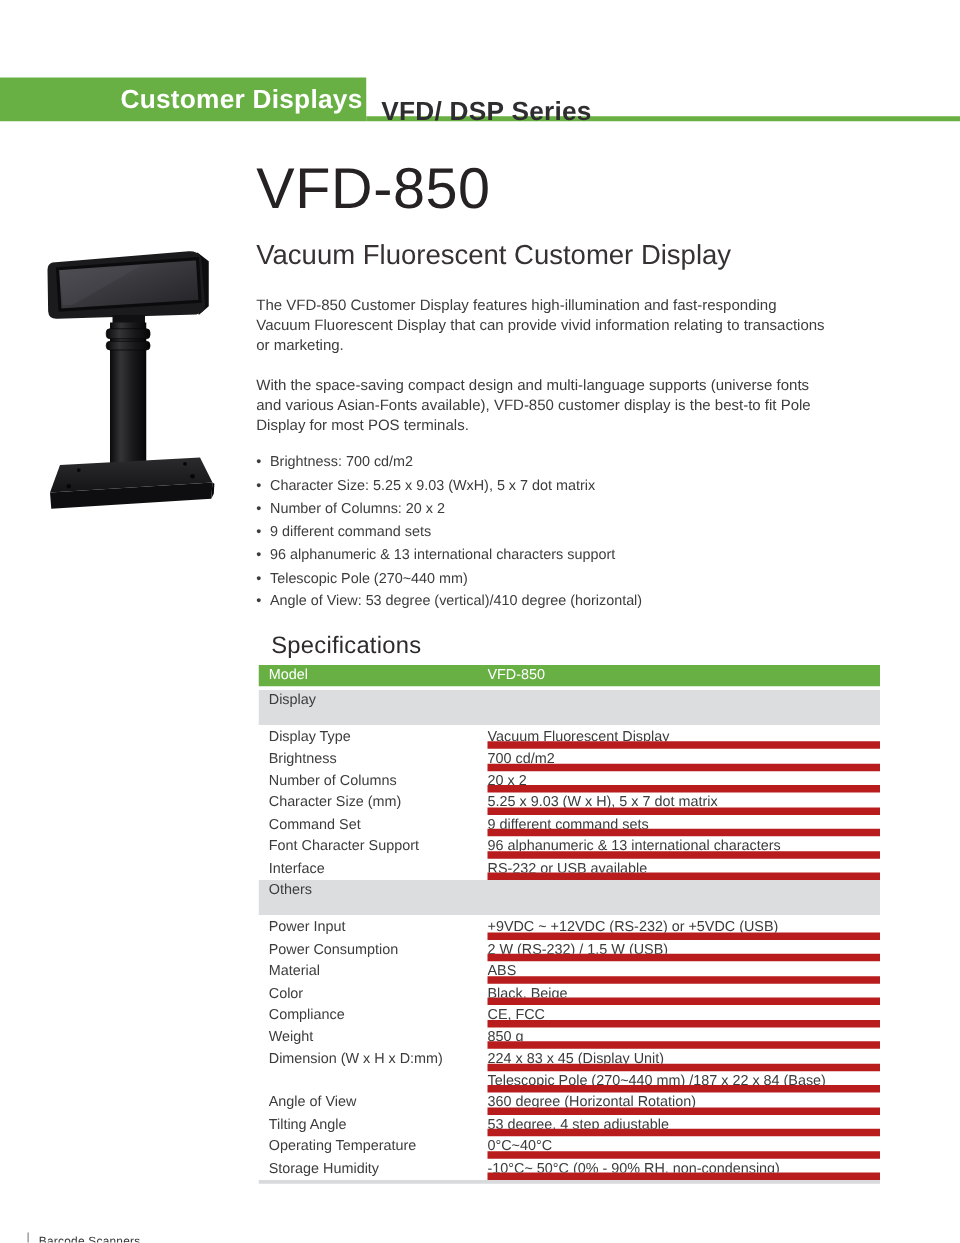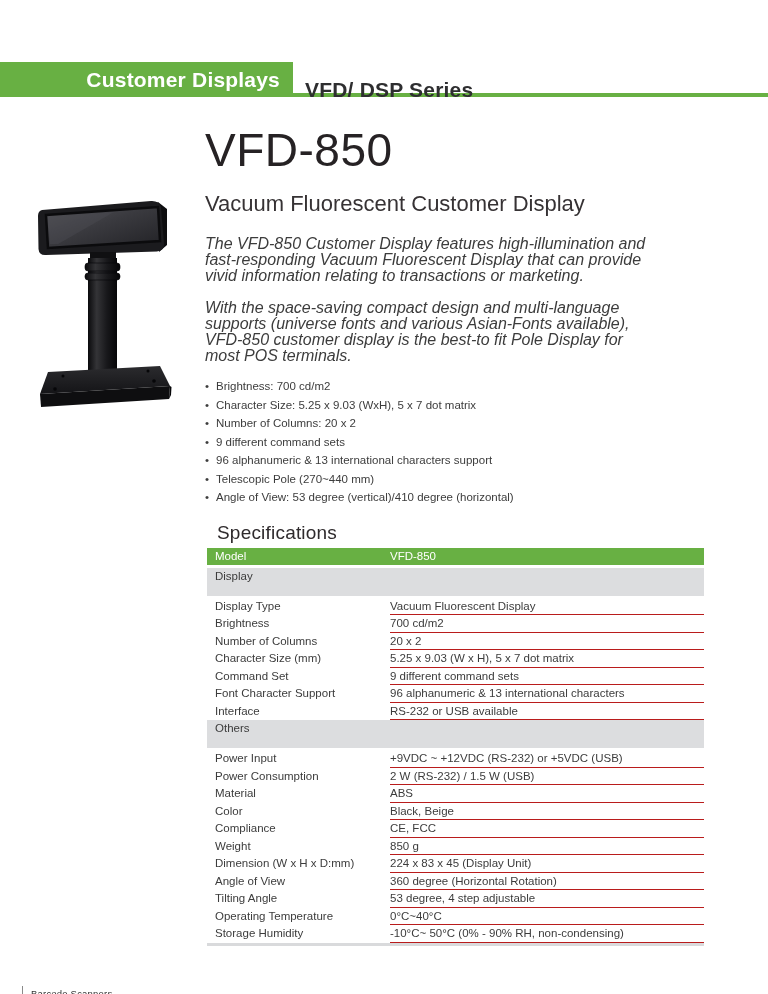--- a/index.html
+++ b/index.html
@@ -10,60 +10,60 @@
     color:#3c3c3c;
     position:relative;
     overflow:hidden;
   }
 
   
   .banner { position:absolute; top:62px; left:0; width:768px; height:35px; }
   .banner-green-box {
     position:absolute; left:0; top:0; width:293px; height:35px;
     background:#68b043; display:flex; align-items:center; justify-content:flex-end;
-    padding-right:13px;
+    padding-right:3px;
   }
   .banner-green-box span {
     color:#ffffff; font-size:21px; font-weight:700; letter-spacing:0.2px;
   }
   .banner-underline {
     position:absolute; left:293px; right:0; bottom:0; height:4px; background:#68b043;
   }
   .banner-series {
     position:absolute; left:305px; top:12px; height:31px; display:flex; align-items:center;
     color:#2e2e30; font-size:21px; font-weight:700; letter-spacing:0.2px;
   }
 
   
   .product-photo { position:absolute; left:18px; top:196px; width:160px; height:220px; }
 
   
   .content { position:absolute; left:205px; top:126px; width:470px; }
   .model-title { font-size:46px; line-height:48px; font-weight:500; color:#262224; letter-spacing:0.5px; }
   .subtitle { margin-top:18px; font-size:22px; line-height:24px; font-weight:400; color:#363234; }
-  .description p { margin-top:16px; font-size:16px; line-height:16px; color:#3c3c3c; width:455px;font-style:italic; }
+  .description p { margin-top:16px; font-size:12px; line-height:16px; color:#3c3c3c; width:455px; }
   .description p:first-child { margin-top:20px; }
   .features { margin-top:13px; list-style:none; }
   .features li { font-size:11.5px; line-height:18.5px; color:#3c3c3c; display:flex; }
   .features .bullet { width:11px; color:#3c3c3c; }
 
   .spec-heading { margin:15px 0 0 12px; font-size:19px; font-weight:400; color:#2e2a2c; letter-spacing:0.2px; }
 
   
   .spec-table { margin-top:4px; margin-left:2px; width:497px; border-bottom:3px solid #d9dadc; }
   .tr { display:flex; }
   .tr-header { background:#68b043; height:17px; margin-bottom:3px; }
   .tr-header .td { color:#ffffff; line-height:17px; }
   .tr-section { background:#dcdddf; height:28px; margin-bottom:2px; }
   .tr-section .td { line-height:16px; }
   .tr-data { height:17.5px; }
   .tr-data .td { line-height:17.5px; }
   .td { font-size:11.5px; color:#3c3c3c; white-space:nowrap; overflow:hidden; }
   .td-label { width:183px; padding-left:8px; flex:none; }
-  .td-value { flex:1; border-bottom:1px solid #b91c1c; }
+  .td-value { flex:1; border-bottom:6px solid #b91c1c; }
   .tr-section .td-label { width:100%; }
 
   
   .footer {
     position:absolute; left:22px; top:941px; height:15px;
     border-left:1px solid #8a8a8a; padding-left:8px;
     display:flex; align-items:center;
     font-size:9.5px; color:#333333; letter-spacing:0.2px;margin-top:45px;
   }
 </style>
@@ -227,20 +227,24 @@
         </div>
         <div class="tr tr-data">
           <div class="td td-label">Weight</div>
           <div class="td td-value">850 g</div>
         </div>
         <div class="tr tr-data">
           <div class="td td-label">Dimension (W x H x D:mm)</div>
           <div class="td td-value">224 x 83 x 45 (Display Unit)</div>
         </div>
         <div class="tr tr-data">
+          <div class="td td-label"></div>
+          <div class="td td-value">Telescopic Pole (270~440 mm) /187 x 22 x 84 (Base)</div>
+        </div>
+        <div class="tr tr-data">
           <div class="td td-label">Angle of View</div>
           <div class="td td-value">360 degree (Horizontal Rotation)</div>
         </div>
         <div class="tr tr-data">
           <div class="td td-label">Tilting Angle</div>
           <div class="td td-value">53 degree, 4 step adjustable</div>
         </div>
         <div class="tr tr-data">
           <div class="td td-label">Operating Temperature</div>
           <div class="td td-value">0°C~40°C</div>

